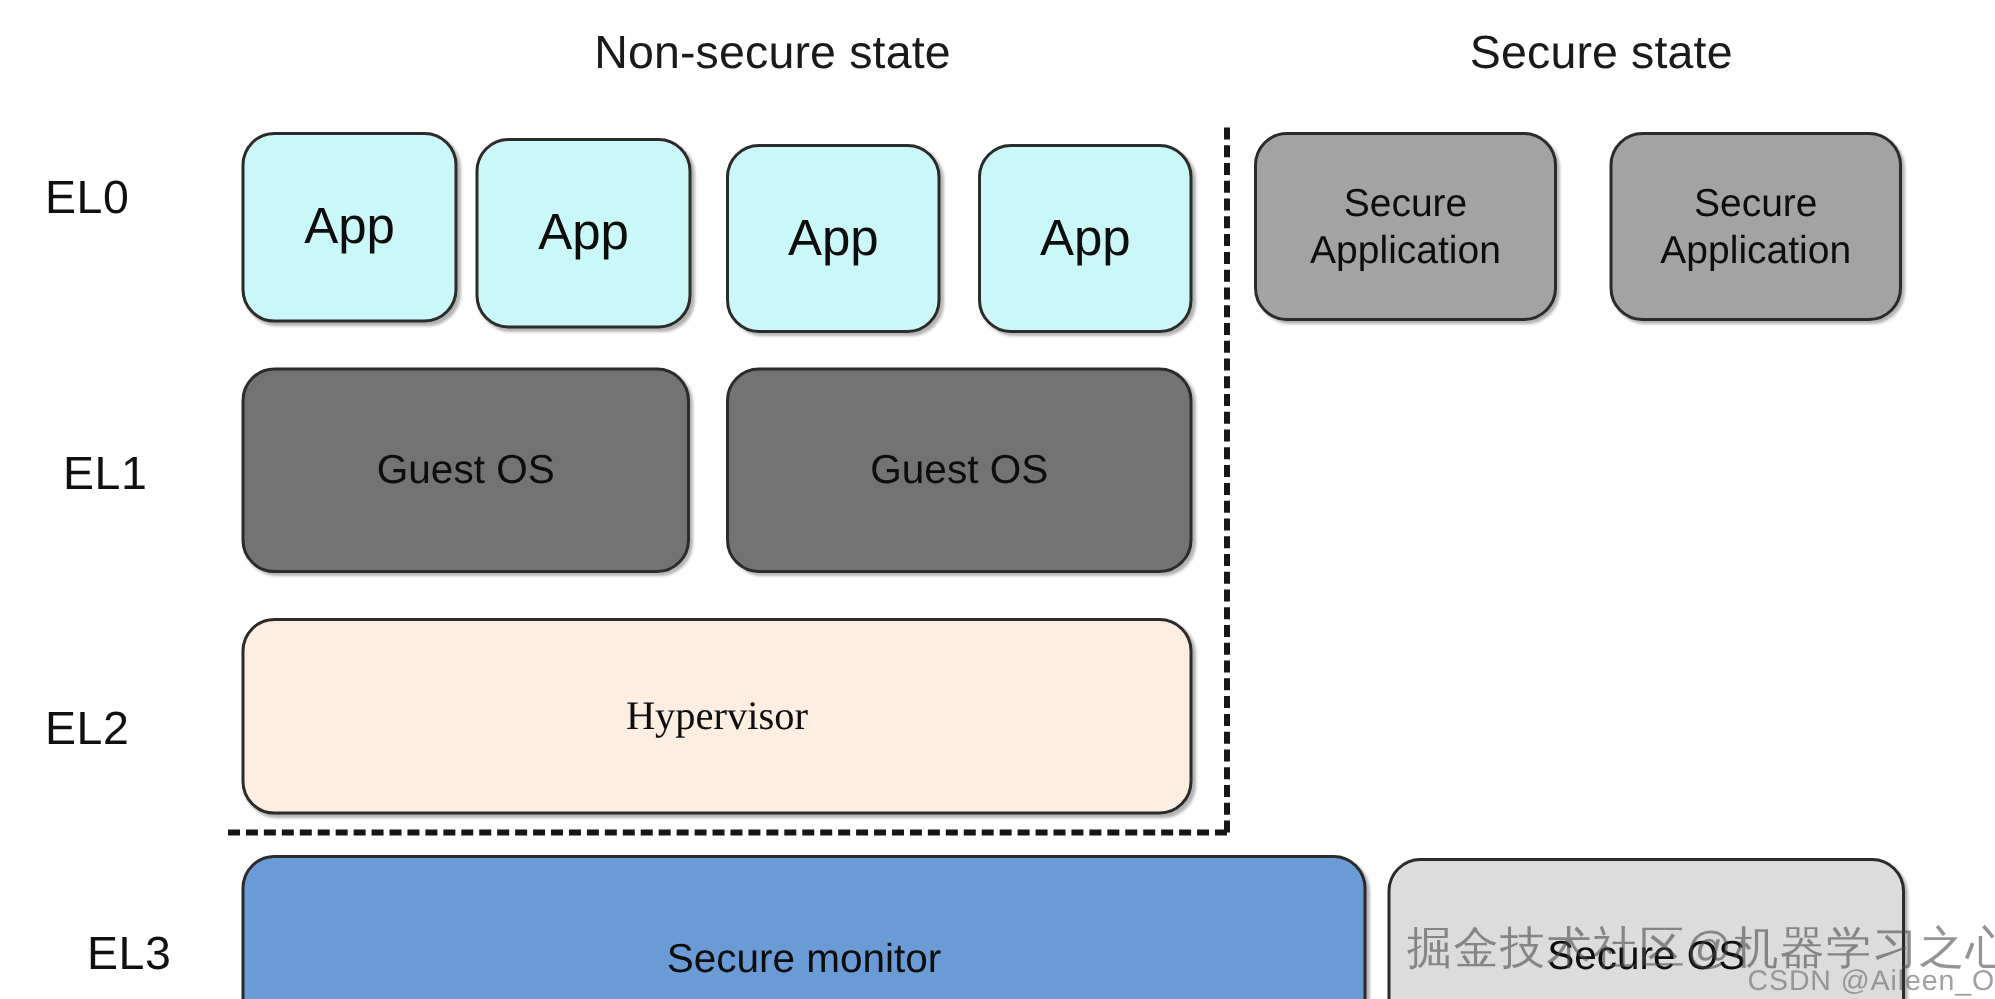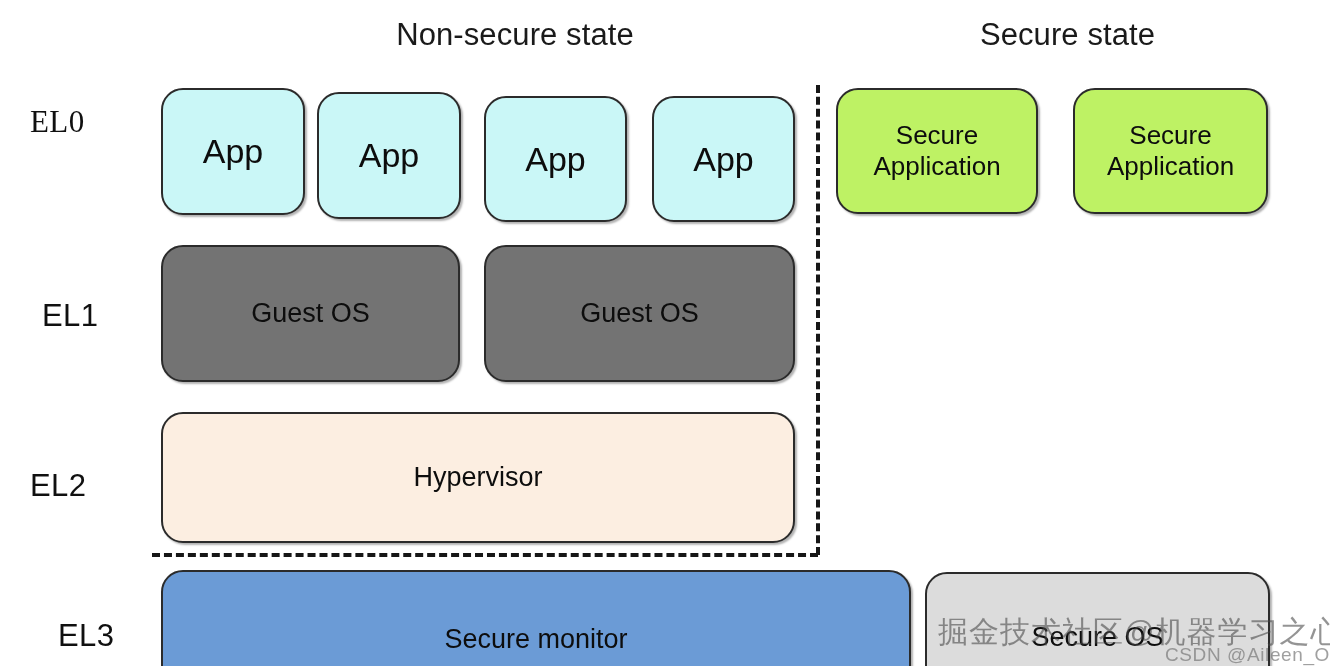--- a/index.html
+++ b/index.html
@@ -46,23 +46,23 @@
     border-radius: 22px;
     display: flex;
     align-items: center;
     justify-content: center;
     text-align: center;
     color: #0d0d0d;
     line-height: 1.18;
     box-shadow: 2px 2px 2px rgba(0,0,0,0.30);
   }
   .box.app        { background: #caf7f7; font-size: 34px; }
-  .box.secapp     { background: #bef264; font-size: 26px; }
+  .box.secapp     { background: #a3a3a3; font-size: 26px; }
   .box.guestos    { background: #737373; font-size: 27px; }
-  .box.hypervisor { background: #fceee1; font-size: 27px; }
+  .box.hypervisor { background: #fceee1; font-size: 27px; font-family: Liberation Serif, serif; }
   .box.monitor    { background: #6b9bd6; font-size: 27px;
                     align-items: flex-start; padding-top: 52px; }
   .box.secureos   { background: #dcdcdc; font-size: 27px;
                     align-items: flex-start; padding-top: 48px; }
 
   
   .divider-v {
     position: absolute;
     border-left: 4px dashed #161616;
   }
@@ -90,21 +90,21 @@
   }
 </style>
 </head>
 <body>
 
 <div id="canvas">
 
   <div class="section-title" style="left: 370px; top: 17px; width: 290px;">Non-secure state</div>
   <div class="section-title" style="left: 960px; top: 17px; width: 215px;">Secure state</div>
 
-  <div class="el-label" style="top: 104px; font-family: Liberation Serif, serif;">EL0</div>
+  <div class="el-label" style="top: 114px;">EL0</div>
   <div class="el-label" style="top: 298px; margin-left: 12px;">EL1</div>
   <div class="el-label" style="top: 468px;">EL2</div>
   <div class="el-label" style="top: 618px; margin-left: 28px;">EL3</div>
 
   <div class="divider-v" style="left: 816px; top: 85px; height: 470px;"></div>
   <div class="divider-h" style="left: 152px; top: 553px; width: 666px;"></div>
 
   <div id="boxes-layer">
       <div class="box app" style="left: 161px; top: 88px; width: 144px; height: 127px;">
         <span>App</span>

